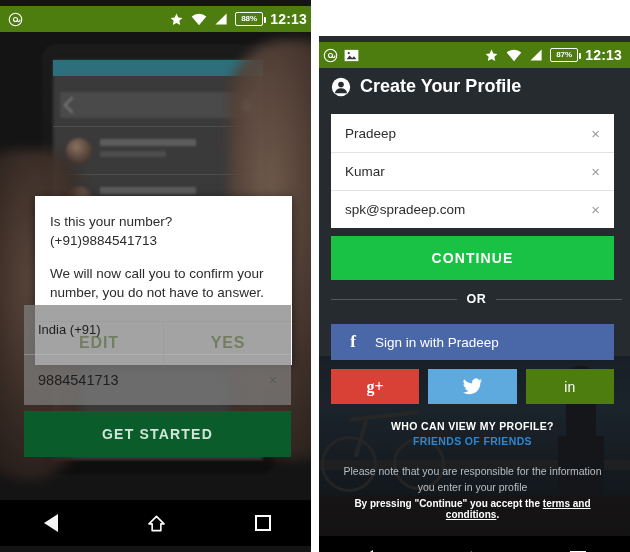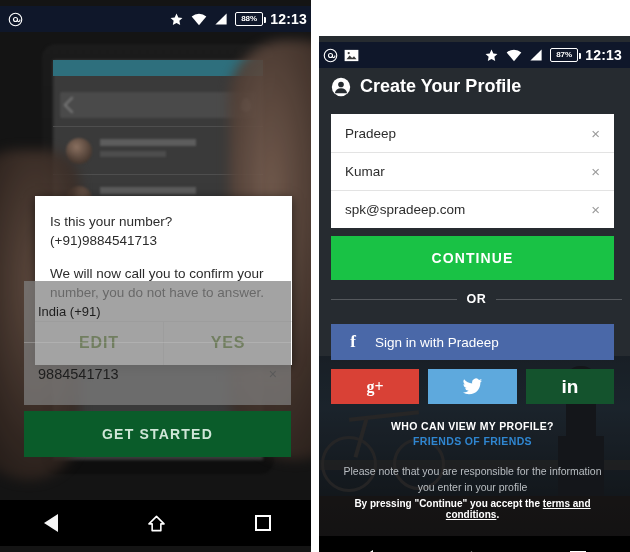--- a/index.html
+++ b/index.html
@@ -8,21 +8,21 @@
 
   .canvas { position:relative; width:630px; height:552px; background:#fff; }
 
   .phone { position:absolute; top:0; width:315px; height:552px; overflow:hidden; background:#000; }
   .phone.left  { left:0; }
   .phone.right { left:315px;margin-top:36px; }
   .gap { position:absolute; left:311px; top:0; width:8px; height:552px; background:#fff; z-index:50; }
 
   
   .statusbar { position:absolute; top:6px; left:0; right:0; height:26px;
-               background:#0f172a; display:flex; align-items:center; padding:0 8px; z-index:30; }
+               background:#4d7c0f; display:flex; align-items:center; padding:0 8px; z-index:30; }
   .sb-left { display:flex; align-items:center; gap:6px; }
   .sb-right { margin-left:auto; display:flex; align-items:center; gap:7px; }
   .sb-ico { display:block; }
   .sb-time { color:#fff; font-size:14px; font-weight:bold; letter-spacing:0.2px; }
   .batt { position:relative; width:28px; height:14px; border:1.6px solid #fff; border-radius:2px;
           display:flex; align-items:center; justify-content:center; }
   .batt:after { content:""; position:absolute; right:-4px; top:4px; width:2.5px; height:6px; background:#fff; border-radius:0 1px 1px 0; }
   .batt span { color:#fff; font-size:8px; font-weight:bold; line-height:1; }
 
   
@@ -63,21 +63,21 @@
   .dlg-q { font-size:13.5px; color:#2b2b2b; line-height:1.42; }
   .dlg-num { font-size:13.5px; color:#2b2b2b; line-height:1.42; }
   .dlg-note { margin-top:14px; font-size:13.5px; color:#2b2b2b; line-height:1.42; }
   .dlg-actions { display:flex; border-top:1px solid #eaeaea; margin-top:14px; }
   .dlg-btn { flex:1; text-align:center; padding:12px 0 13px; font-size:16px; font-weight:bold;
              letter-spacing:.9px; color:#4d7c0f; cursor:pointer; }
   .dlg-btn + .dlg-btn { border-left:1px solid #eaeaea; }
 
   
   .lform { position:absolute; left:24px; right:24px; bottom:95px; z-index:20; }
-  .lf-field { background:rgba(128,128,128,.72); padding:23px 14px; display:flex; align-items:center;
+  .lf-field { background:rgba(128,128,128,.72); padding:17px 14px; display:flex; align-items:center;
               min-height:38px; }
   .lf-field + .lf-field { border-top:1px solid rgba(200,200,200,.35); }
   .lf-text { font-size:13px; color:#1e1e1e; }
   .lf-text.big { font-size:14.5px; }
   .lf-clear { margin-left:auto; color:#5a5a5a; font-size:14px; line-height:1; cursor:pointer; }
   .lf-cta { margin-top:6px; background:#0a5c2a; text-align:center; padding:15px 0;
             color:#cfe6d7; font-size:14px; font-weight:bold; letter-spacing:1.2px; cursor:pointer; }
 
   
   .bg-right { position:absolute; inset:0; background:#2b2f33; }
@@ -117,21 +117,21 @@
 
   .rfb { position:absolute; top:288px; left:16px; right:16px; background:#4a68a8; height:36px;
          display:flex; align-items:center; z-index:10; cursor:pointer; }
   .rfb .f { width:44px; text-align:center; color:#fff; font-size:17px; font-weight:bold; font-family:"Liberation Serif", serif; }
   .rfb .t { color:#fff; font-size:13.5px; }
 
   .rsoc { position:absolute; top:333px; left:16px; right:16px; display:flex; gap:9px; z-index:10; }
   .rsoc div { flex:1; height:35px; display:flex; align-items:center; justify-content:center; cursor:pointer; }
   .soc-g { background:#d94136; color:#fff; font-size:16px; font-weight:bold; font-family:"Liberation Serif", serif; }
   .soc-t { background:#5ea9dd; }
-  .soc-l { background:#14532d; color:#fff; font-size:19px; font-weight:bold; }
+  .soc-l { background:#4d7c0f; color:#fff; font-size:14px; font-weight:normal; }
 
   .rwho { position:absolute; top:384px; left:0; right:0; text-align:center; z-index:10; }
   .rwho .q { color:#fff; font-size:10.5px; font-weight:bold; letter-spacing:.35px; }
   .rwho .a { color:#2f86d0; font-size:10.5px; font-weight:bold; letter-spacing:.35px; margin-top:3px; }
 
   .rnote { position:absolute; top:428px; left:26px; right:26px; text-align:center; z-index:10;
            color:#b9bec2; font-size:10.5px; line-height:1.5; }
   .rterms { position:absolute; top:462px; left:20px; right:20px; text-align:center; z-index:10;
             color:#fff; font-size:10px; font-weight:bold; }
   .rterms u { cursor:pointer; }

